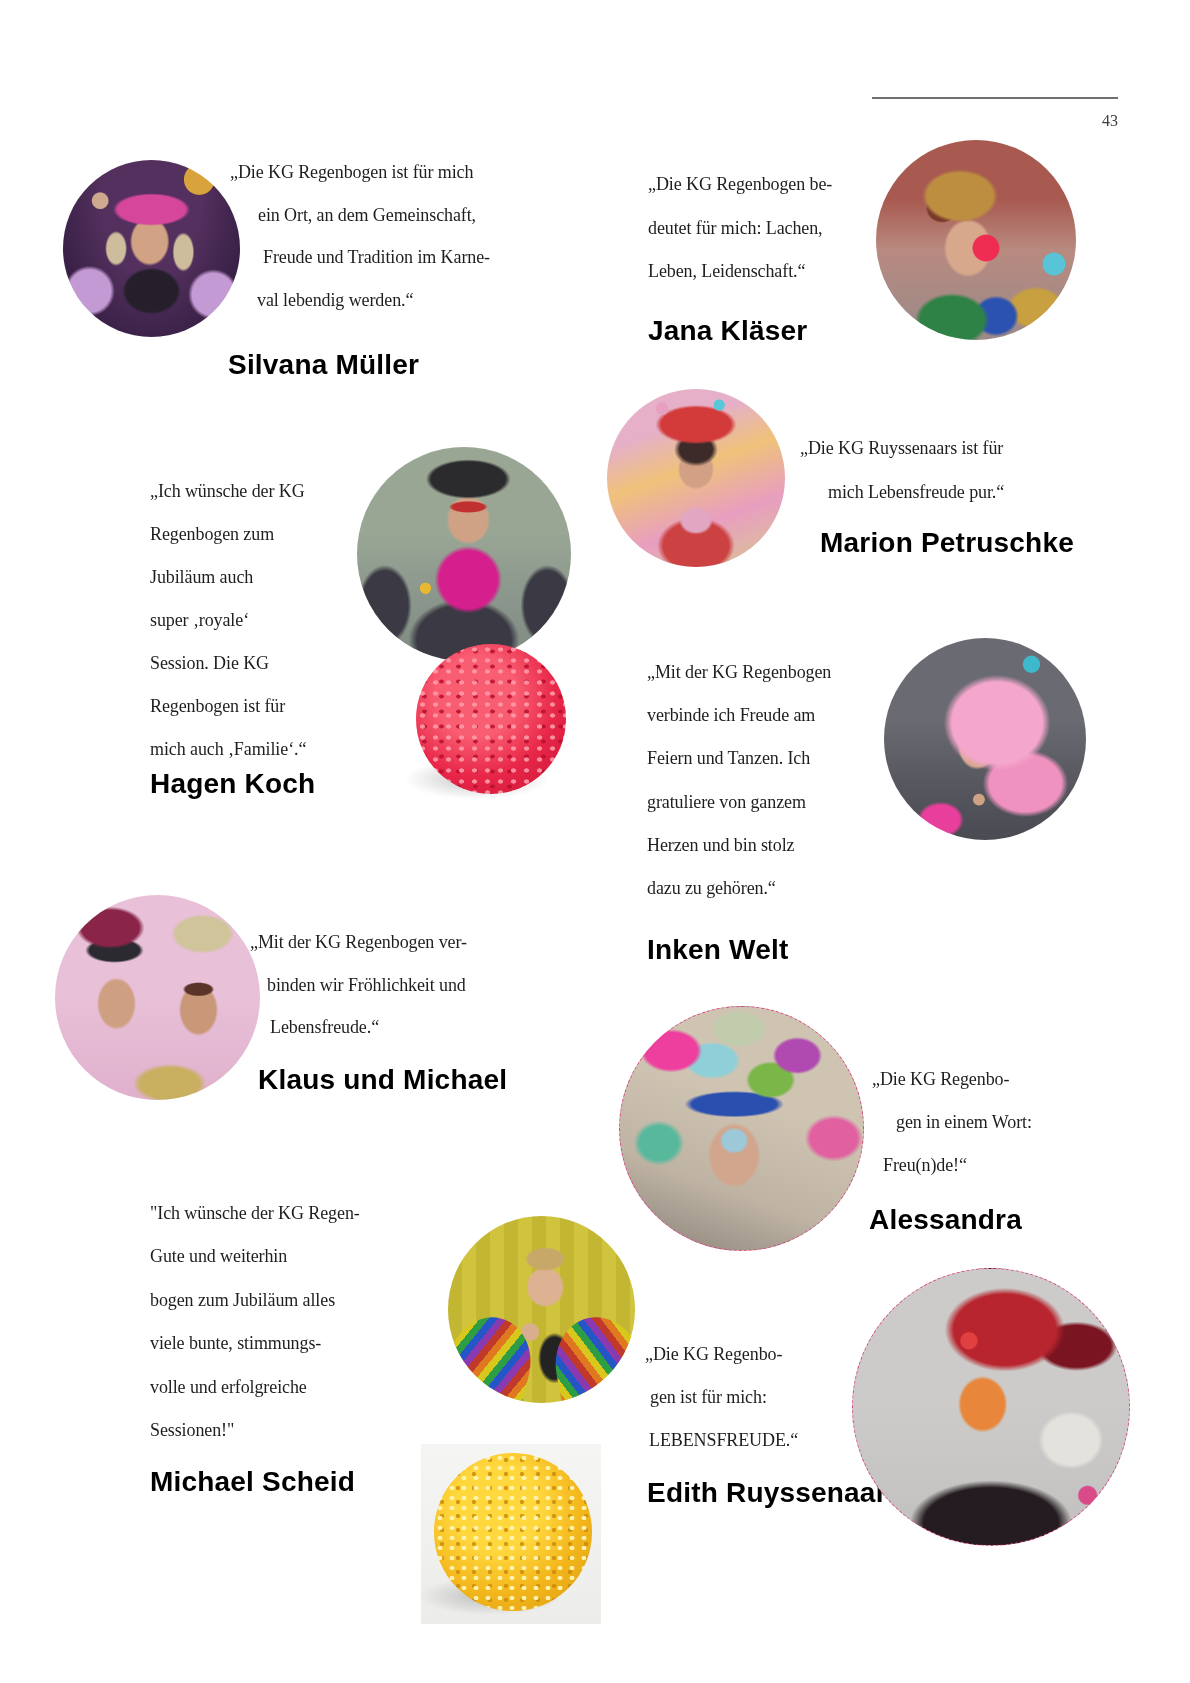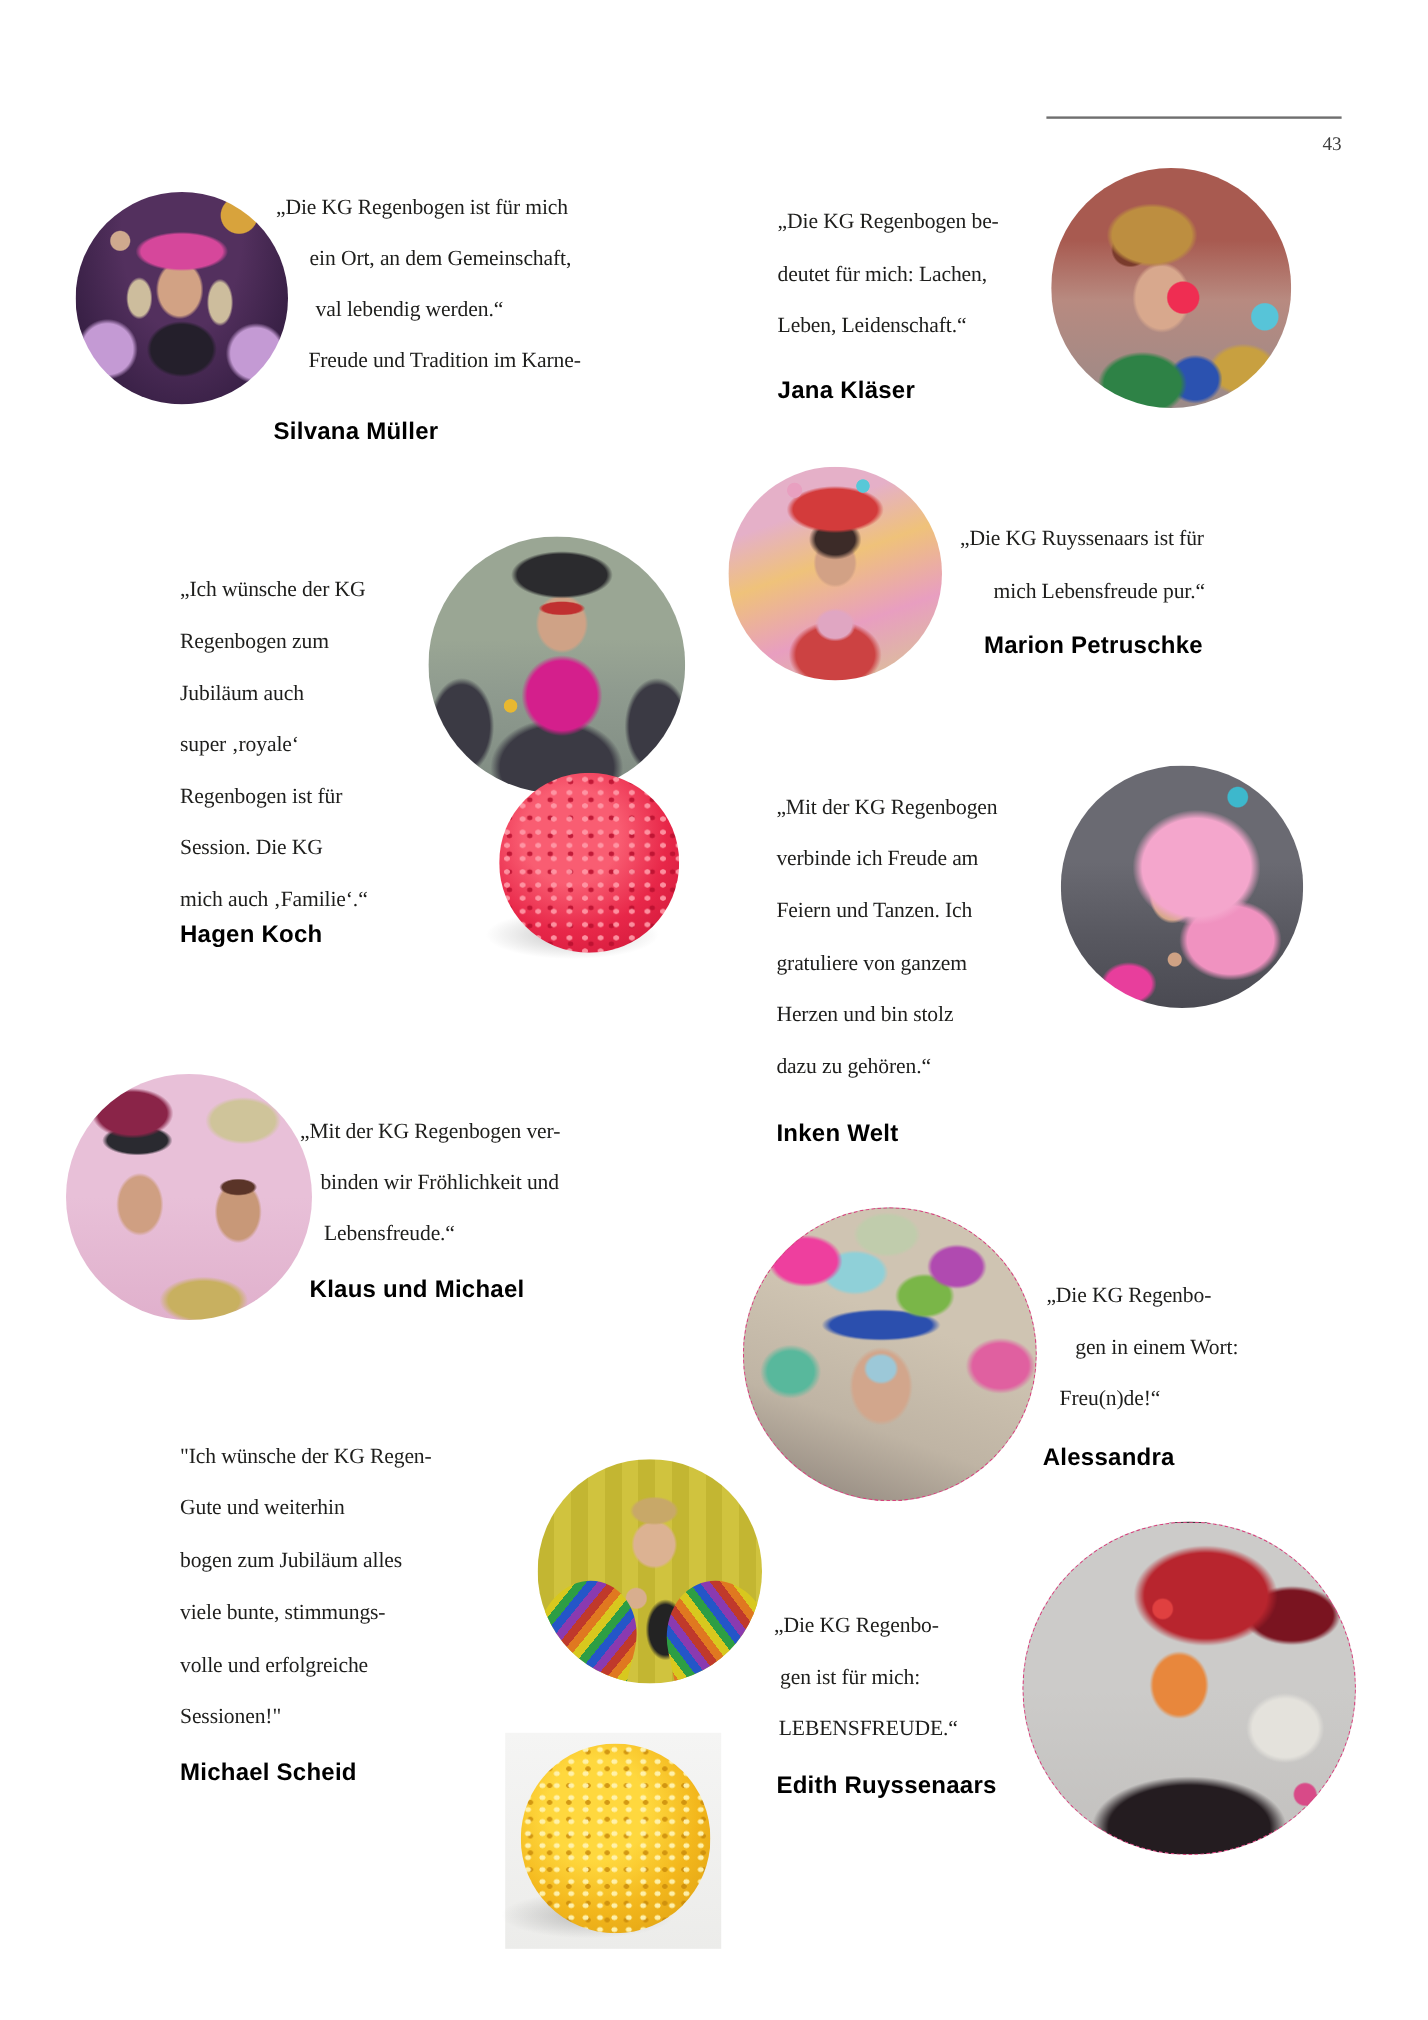--- a/index.html
+++ b/index.html
@@ -9,21 +9,21 @@
   .rule{position:absolute;left:872px;top:97px;width:246px;height:2px;background:#6f6f6f;}
   .pagenum{position:absolute;left:1000px;top:112px;width:118px;text-align:right;
            font:16px "Liberation Serif", serif;color:#3e3e3e;}
   
   .photo{position:absolute;border-radius:50%;overflow:hidden;}
   .photo.dashed{border:1.5px dashed #d6447e;}
   .quote{position:absolute;font-family:"Liberation Serif", serif;font-size:18px;color:#1e1e1c;
          letter-spacing:-0.1px;white-space:nowrap;}
   .qline{line-height:43px;}
   .pname{position:absolute;font-family:"Liberation Sans", sans-serif;font-weight:700;
-         font-size:20px;color:#000;white-space:nowrap;letter-spacing:0.2px;}
+         font-size:28px;color:#000;white-space:nowrap;letter-spacing:0.2px;}
   
   .b-silvana .photo{left:63px;top:160px;width:177px;height:177px;}
   .b-silvana .quote{left:230px;top:151px;}
   .b-silvana .qline{line-height:42.5px;}
   .b-silvana .qline:nth-child(2){margin-left:28px;}
   .b-silvana .qline:nth-child(3){margin-left:33px;}
   .b-silvana .qline:nth-child(4){margin-left:27px;}
   .b-silvana .pname{left:228px;top:349px;}
 
   .b-jana .quote{left:648px;top:163px;}
@@ -187,44 +187,44 @@
 <div class="canvas">
 
   <div class="rule"></div>
   <div class="pagenum">43</div>
 
   <div class="b-silvana">
     <div class="photo ph-silvana"></div>
     <div class="quote">
         <div class="qline">„Die KG Regenbogen ist für mich</div>
         <div class="qline">ein Ort, an dem Gemeinschaft,</div>
+        <div class="qline">Freude und Tradition im Karne-</div>
         <div class="qline">val lebendig werden.“</div>
-        <div class="qline">Freude und Tradition im Karne-</div>
       </div>
     <div class="pname">Silvana Müller</div>
   </div>
 
   <div class="b-jana">
     <div class="quote">
         <div class="qline">„Die KG Regenbogen be-</div>
         <div class="qline">deutet für mich: Lachen,</div>
         <div class="qline">Leben, Leidenschaft.“</div>
       </div>
     <div class="pname">Jana Kläser</div>
     <div class="photo ph-jana"></div>
   </div>
 
   <div class="b-hagen">
     <div class="quote">
         <div class="qline">„Ich wünsche der KG</div>
         <div class="qline">Regenbogen zum</div>
         <div class="qline">Jubiläum auch</div>
         <div class="qline">super ‚royale‘</div>
+        <div class="qline">Session. Die KG</div>
         <div class="qline">Regenbogen ist für</div>
-        <div class="qline">Session. Die KG</div>
         <div class="qline">mich auch ‚Familie‘.“</div>
       </div>
     <div class="pname">Hagen Koch</div>
     <div class="photo ph-hagen"></div>
     <div class="shadow-red"></div>
     <div class="ball ball-red"></div>
   </div>
 
   <div class="b-marion">
     <div class="photo ph-marion"></div>

